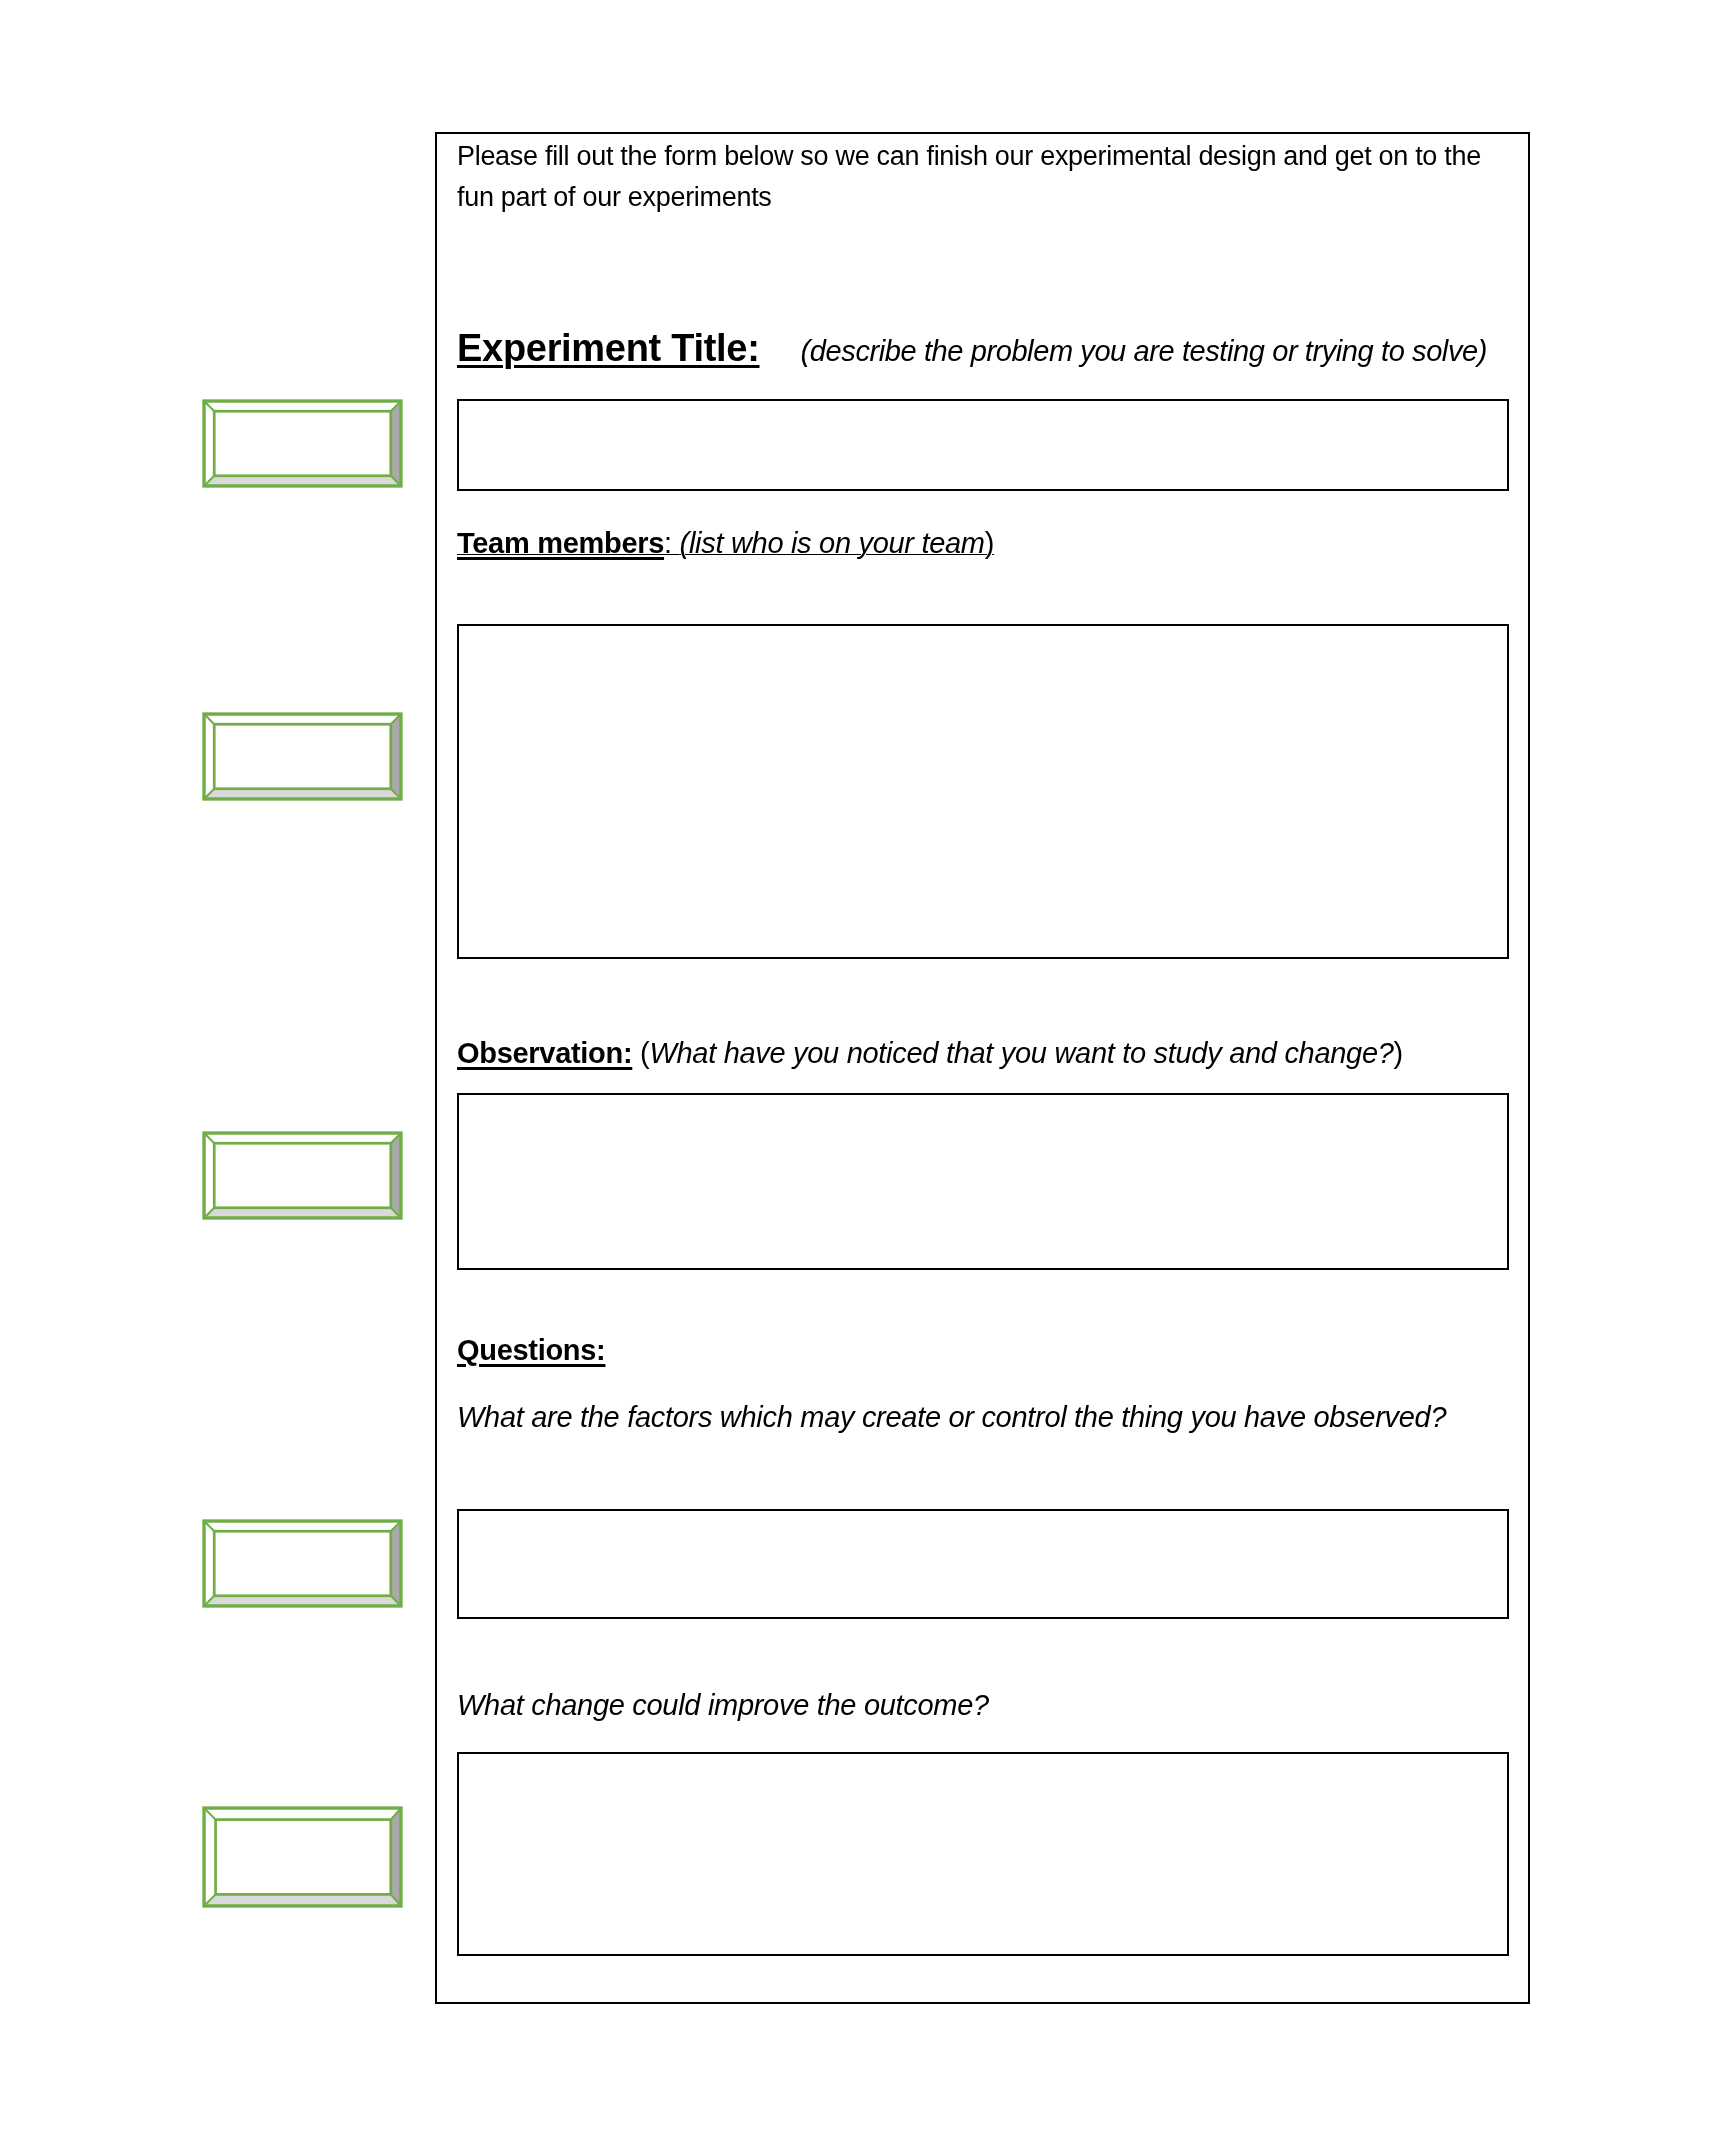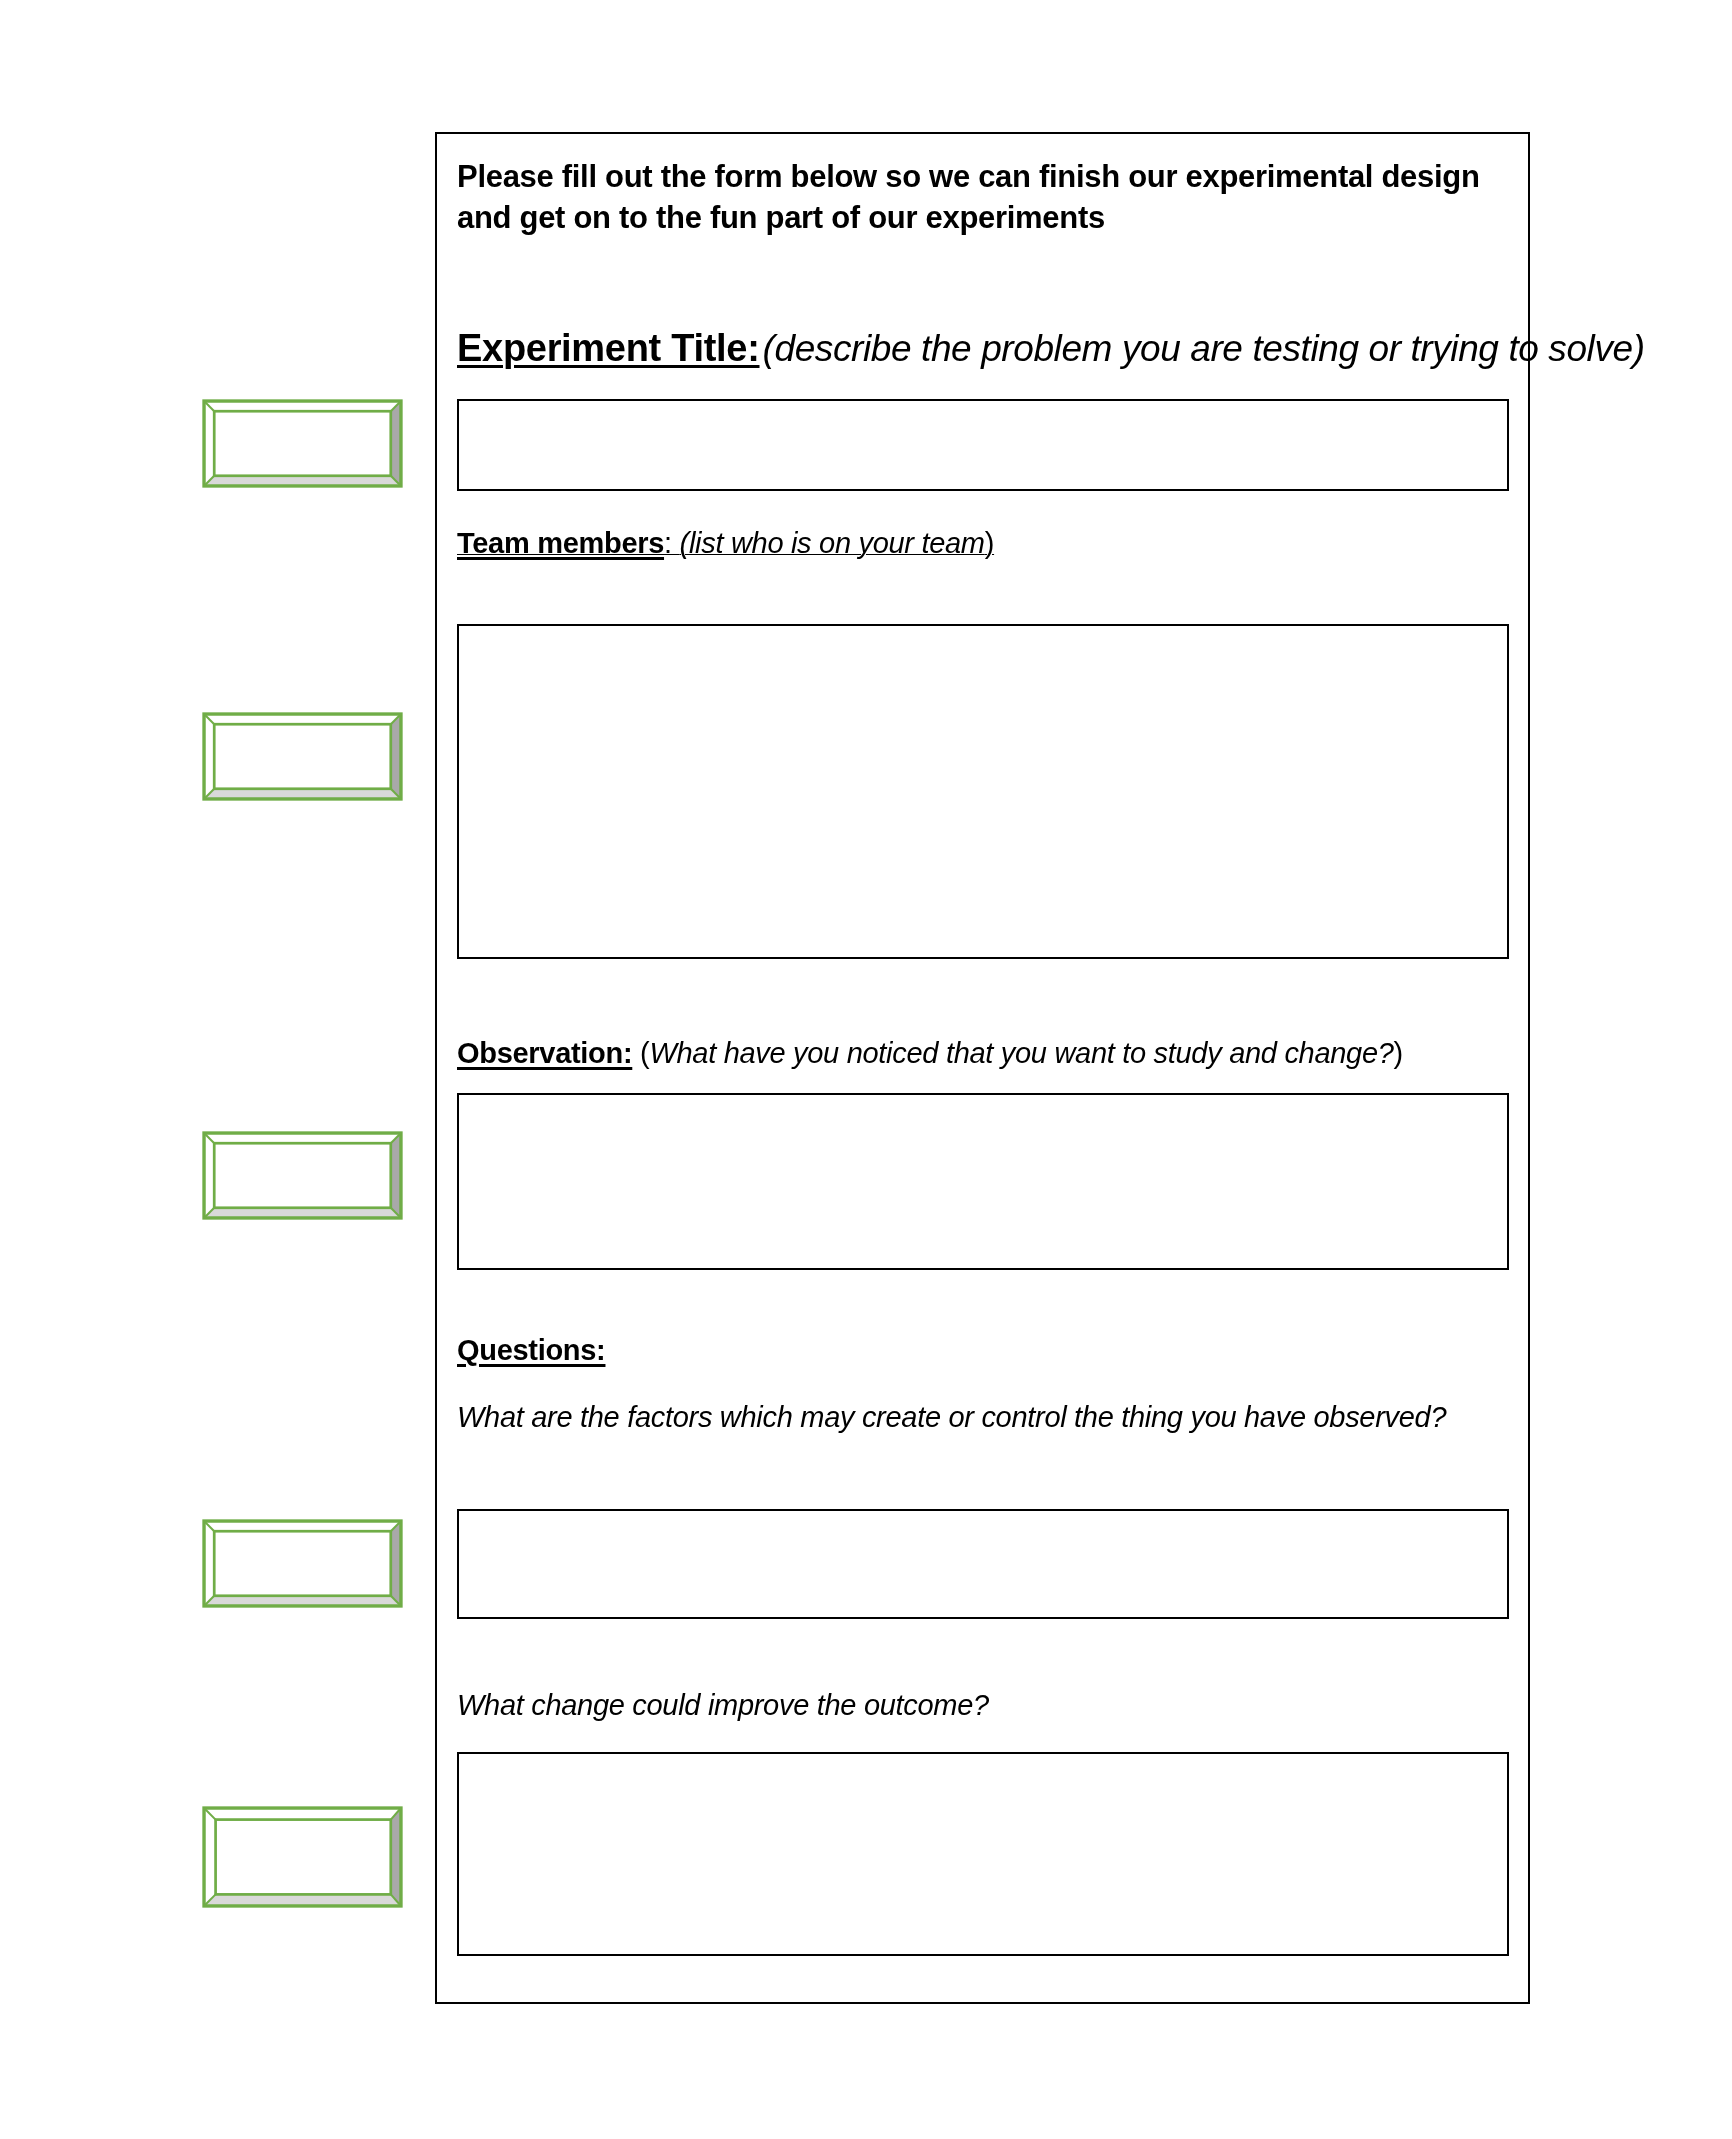--- a/index.html
+++ b/index.html
@@ -21,42 +21,42 @@
       top: 132px;
       width: 1095px;
       height: 1872px;
       border: 2.7px solid #000000;
       box-sizing: border-box;
       background: #ffffff;
     }
     .intro {
       position: absolute;
       left: 457px;
-      top: 156px;
+      top: 136px;
       width: 1046px;
-      font-size: 31px;
-      font-weight: bold;
+      font-size: 27px;
+      font-weight: normal;
       line-height: 41px;
       letter-spacing: -0.3px;
     }
     .label-line {
       position: absolute;
       left: 457px;
       white-space: nowrap;
       line-height: 1;
     }
     .label-strong {
       font-weight: bold;
       text-decoration: underline;
       text-decoration-thickness: 2.7px;
       text-underline-offset: 4.1px;
     }
     .hint { font-style: italic; }
     .title-label { font-size: 38px; letter-spacing: -0.3px; }
-    .title-hint { font-size: 37px; letter-spacing: -0.4px; }
+    .title-hint { font-size: 29px; letter-spacing: -0.4px; margin-left: 38px; }
     .section-label { font-size: 29px; letter-spacing: -0.3px; }
     .section-hint { font-size: 29px; letter-spacing: -0.3px; }
     .question-text {
       position: absolute;
       left: 457px;
       width: 1019px;
       font-size: 29px;
       line-height: 45px;
       letter-spacing: -0.3px;
     }

